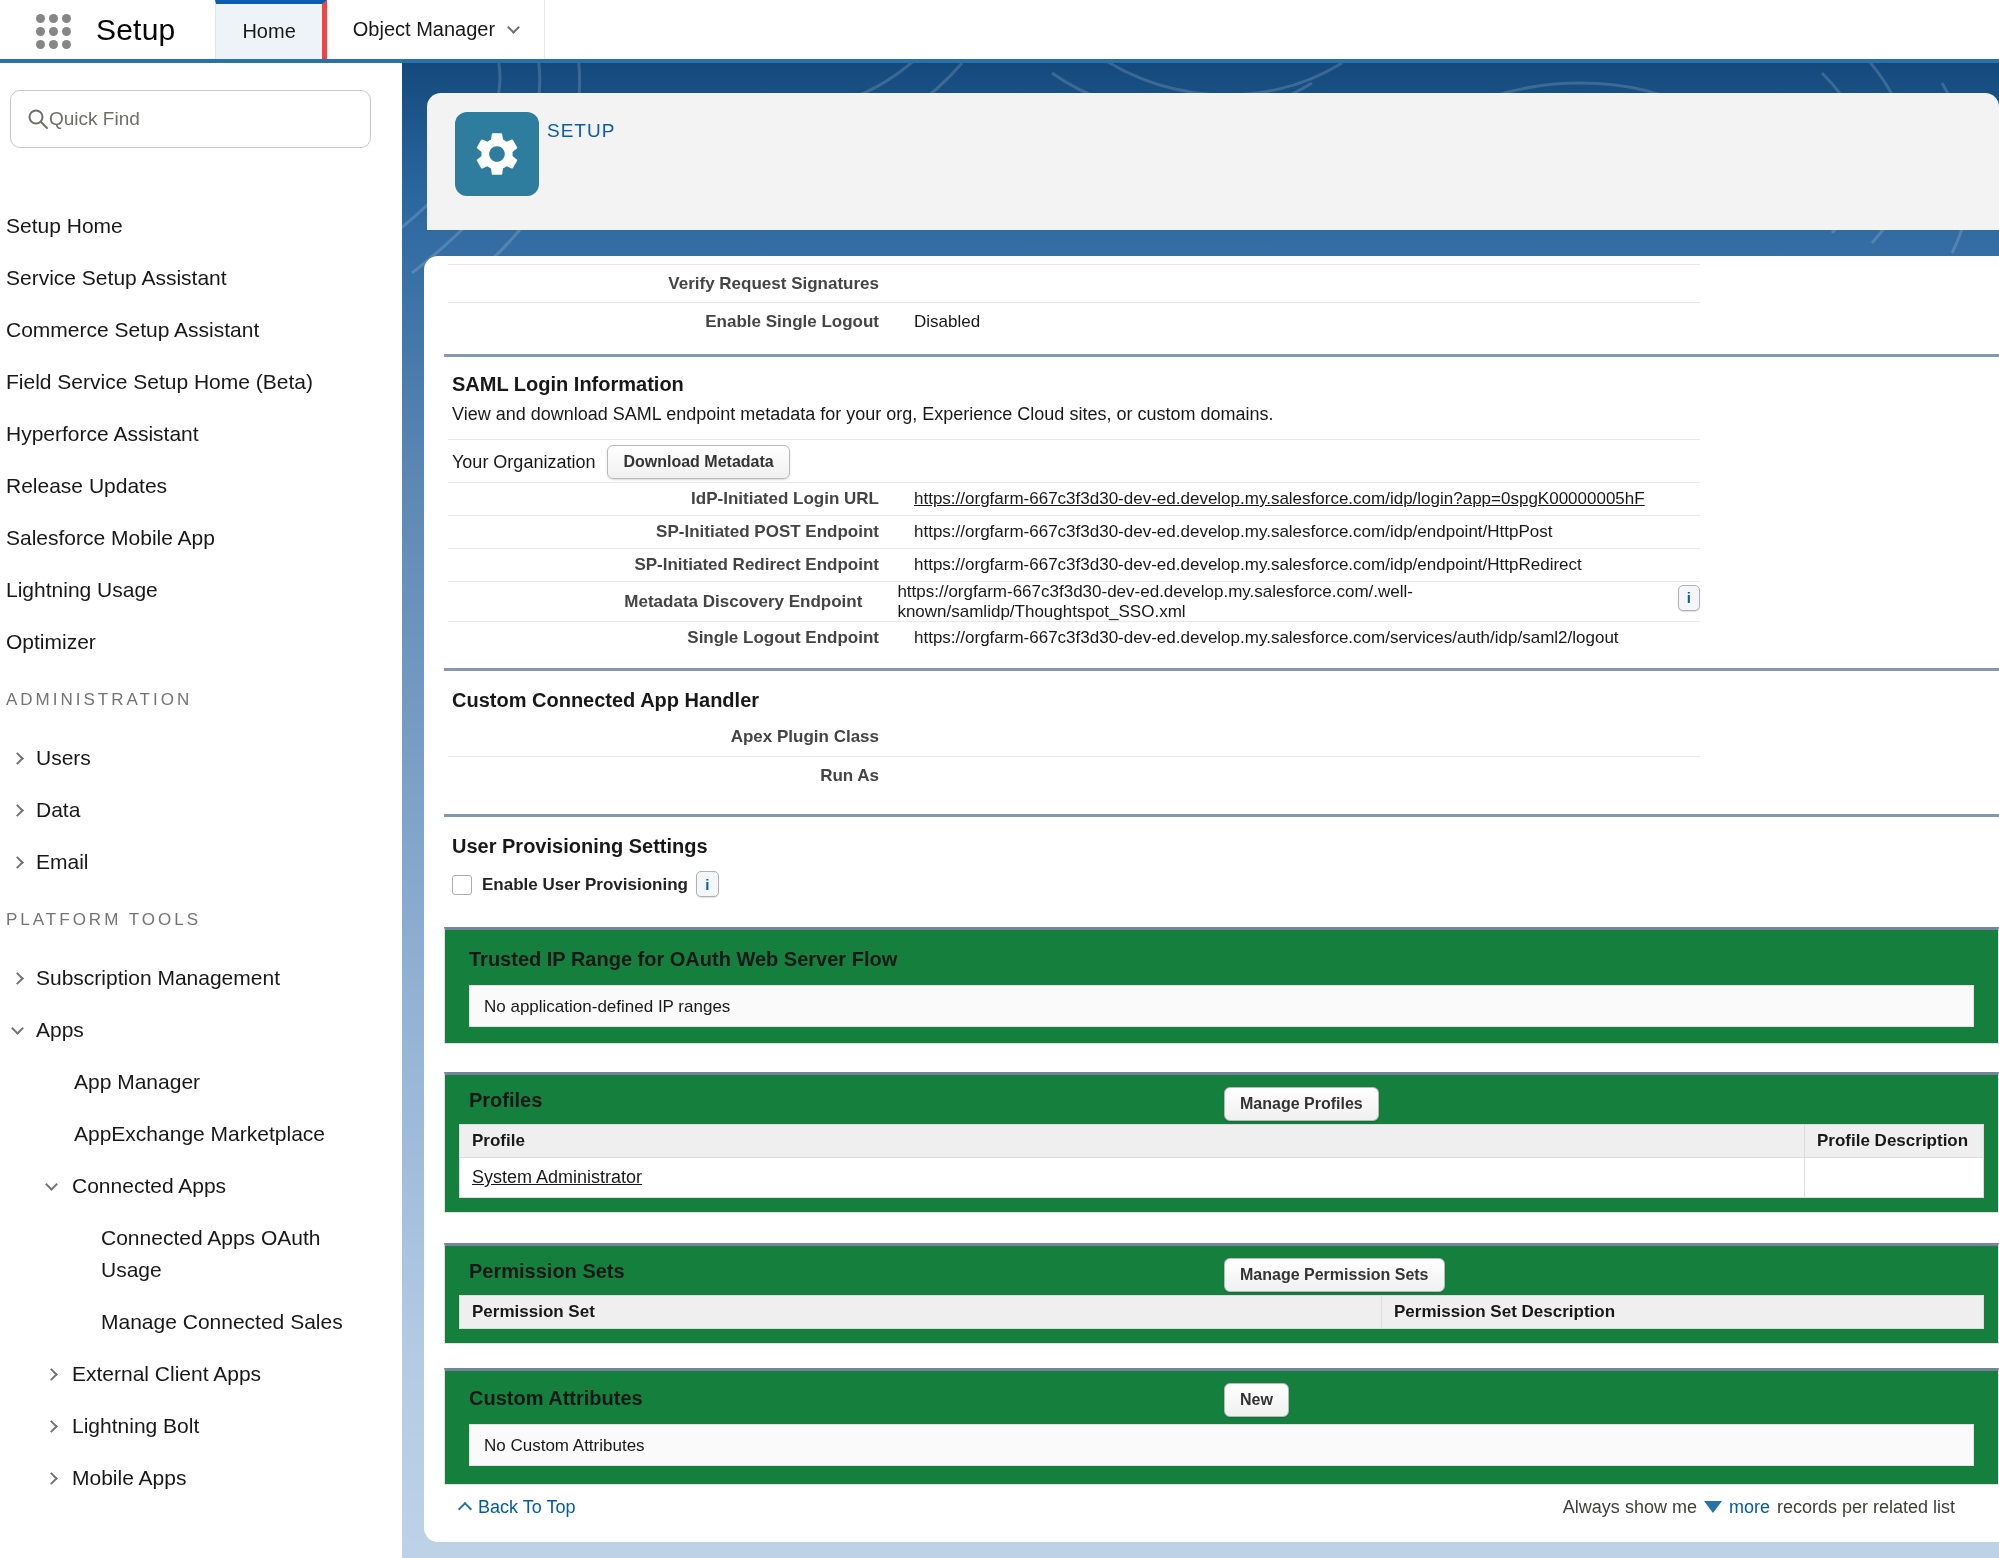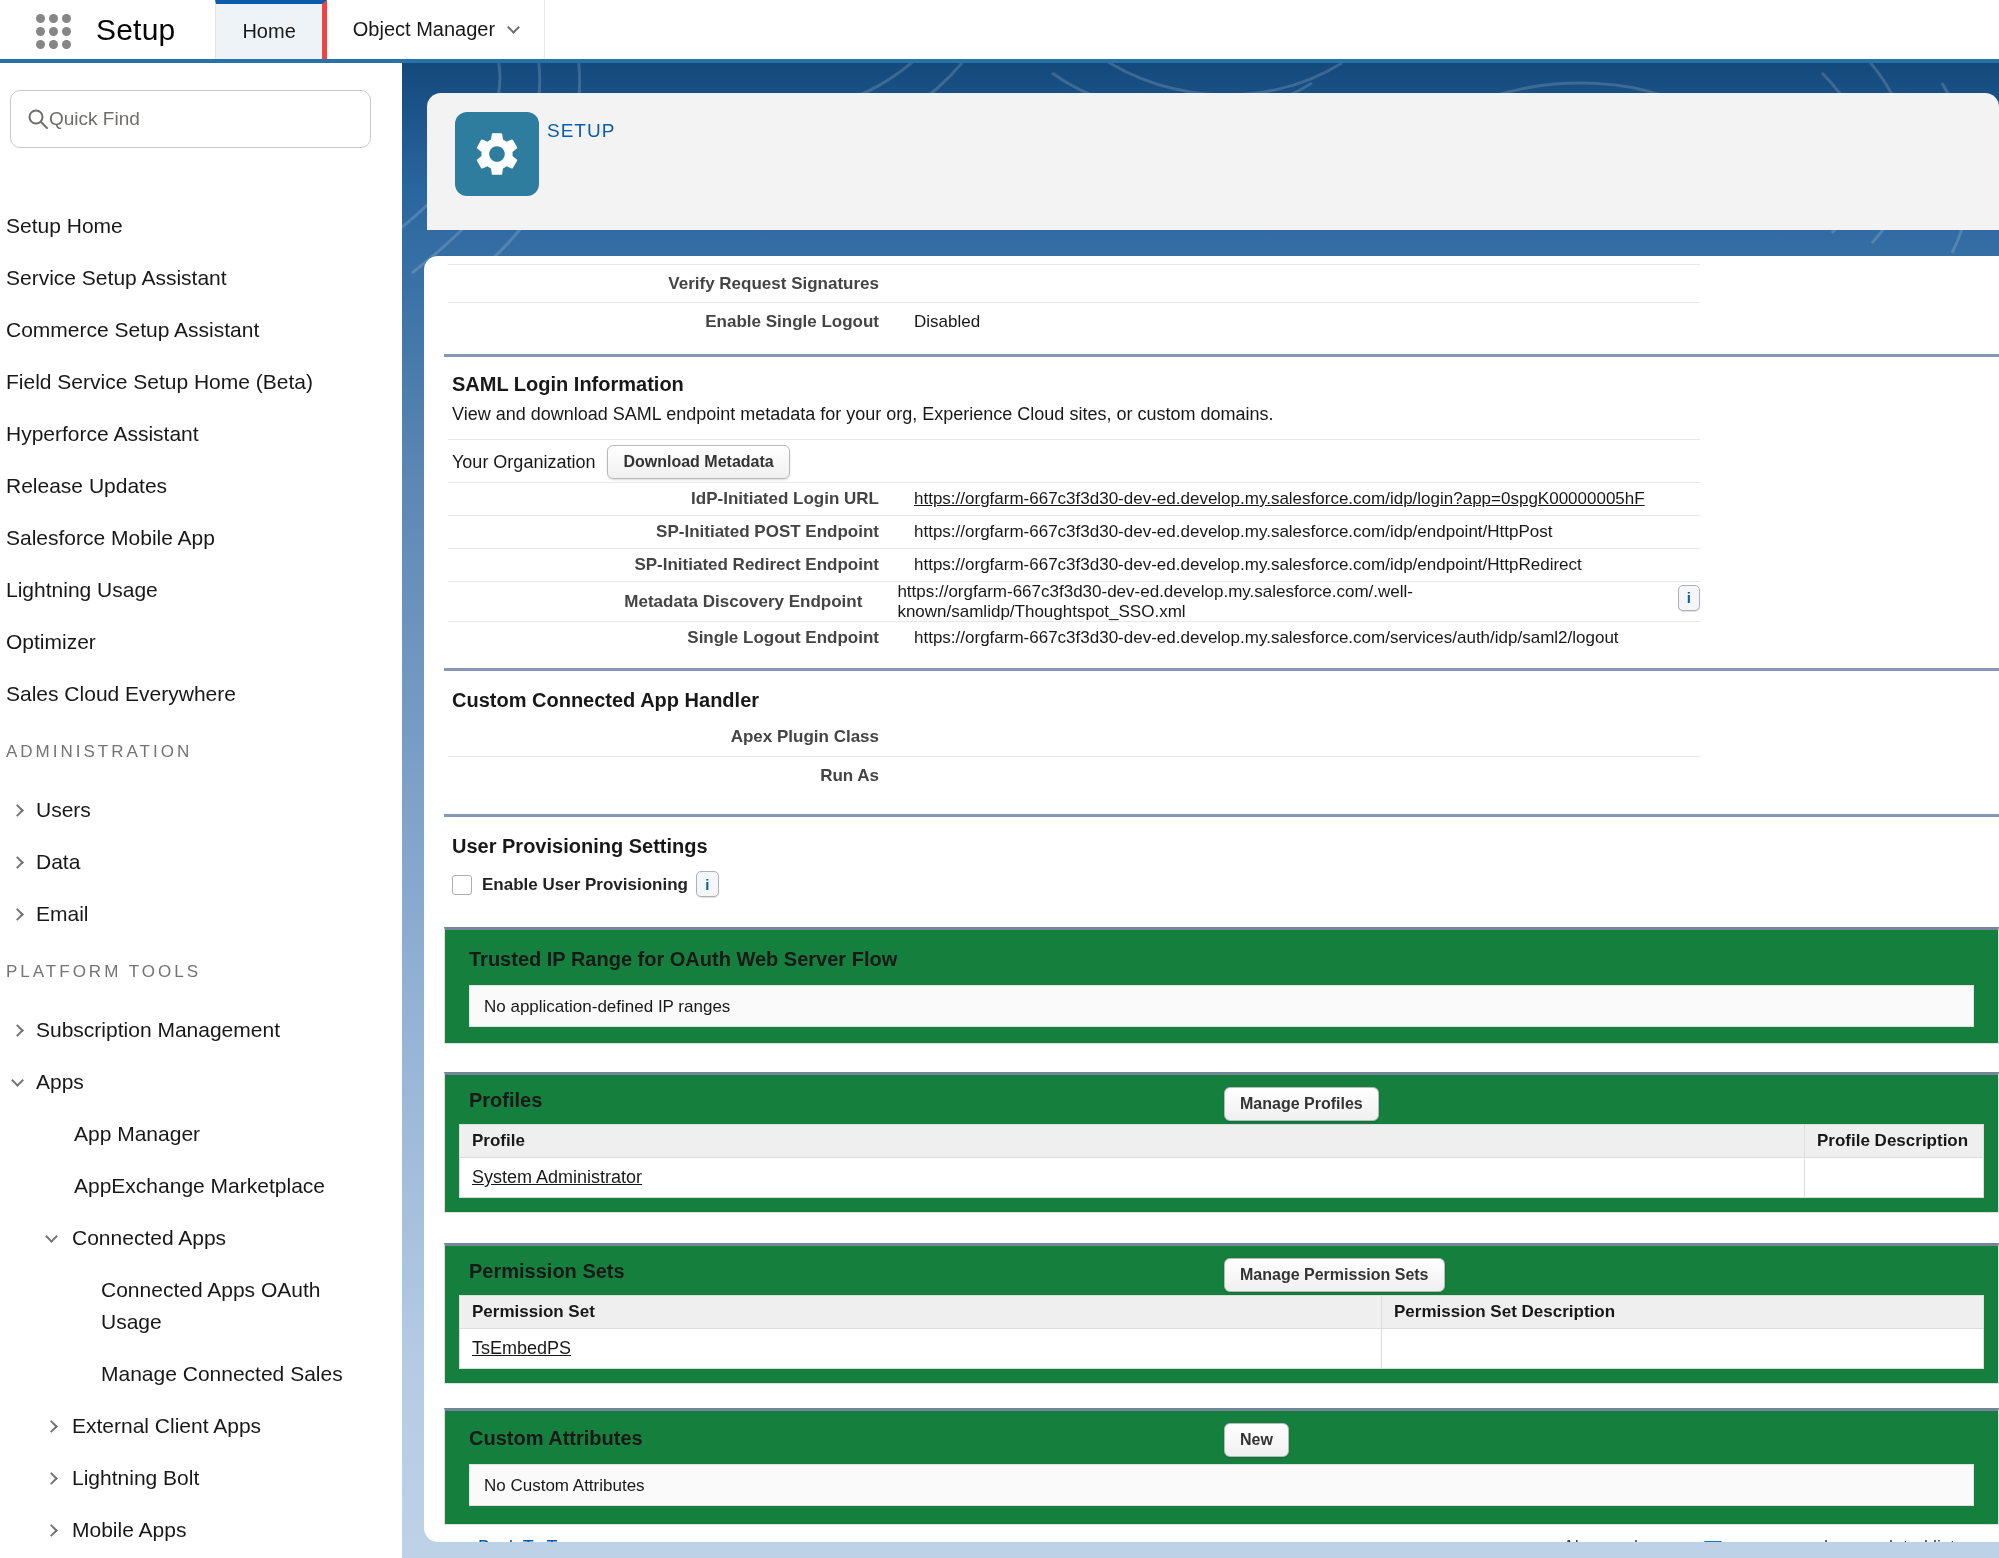--- a/index.html
+++ b/index.html
@@ -155,23 +155,20 @@
       </div>
     <div class="nav-item lvl0">
         <span>Salesforce Mobile App</span>
       </div>
     <div class="nav-item lvl0">
         <span>Lightning Usage</span>
       </div>
     <div class="nav-item lvl0">
         <span>Optimizer</span>
       </div>
-    <div class="nav-item lvl0">
-        <span>Sales Cloud Everywhere</span>
-      </div>
 
     <div class="nav-section">ADMINISTRATION</div>
     <div class="grp">
       <div class="nav-item haschev">
           <span class="nav-chev nc-right"></span>
           <span>Users</span>
         </div>
       <div class="nav-item haschev">
           <span class="nav-chev nc-right"></span>
           <span>Data</span>
@@ -350,24 +347,20 @@
 
   <div class="card" style="margin-top:30px;">
     <div class="card-heading" style="padding-top:14px;">Permission Sets</div>
     <button class="btn card-btn">Manage Permission Sets</button>
     <table class="rel-table perms-t">
       <tbody>
           <tr>
         <th class="c1">Permission Set</th>
         <th>Permission Set Description</th>
       </tr>
-      <tr>
-        <td><a class="plain-link">TsEmbedPS</a></td>
-        <td></td>
-      </tr>
     </tbody>
       </table>
   </div>
 
   <div class="card" style="margin-top:24px;">
     <div class="card-heading" style="padding-top:16px;">Custom Attributes</div>
     <button class="btn card-btn">New</button>
     <div class="empty-box" style="margin-bottom:18px;">No Custom Attributes</div>
   </div>
 

